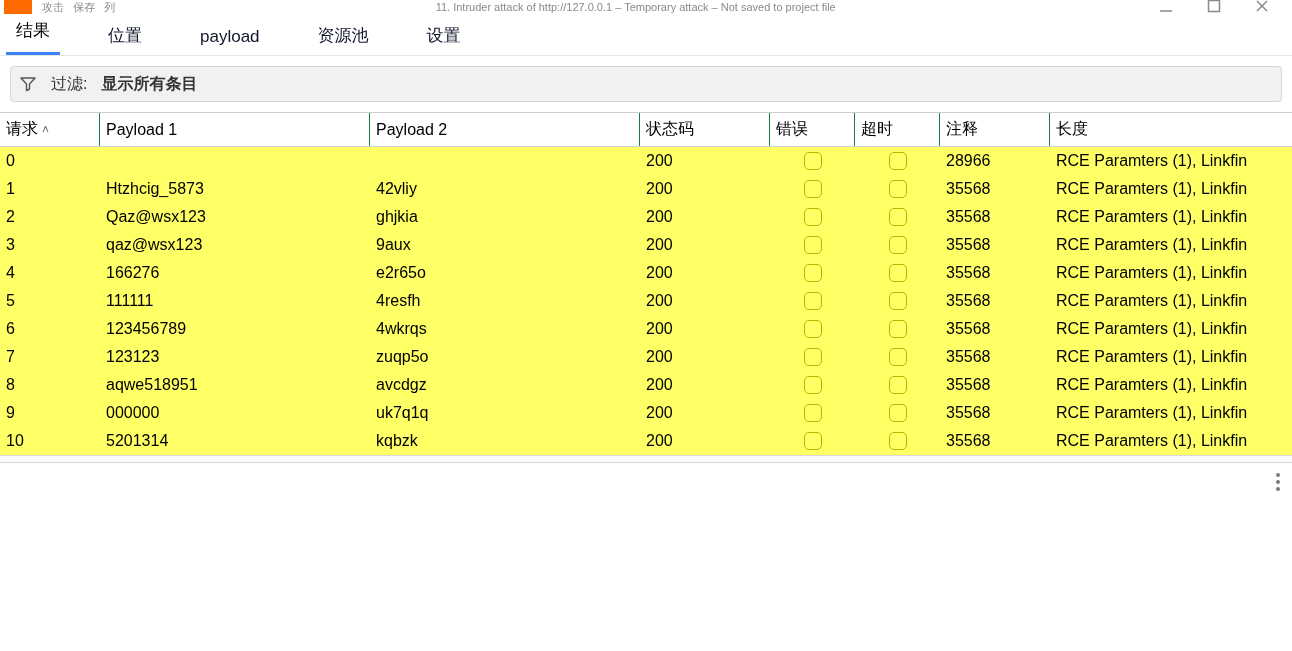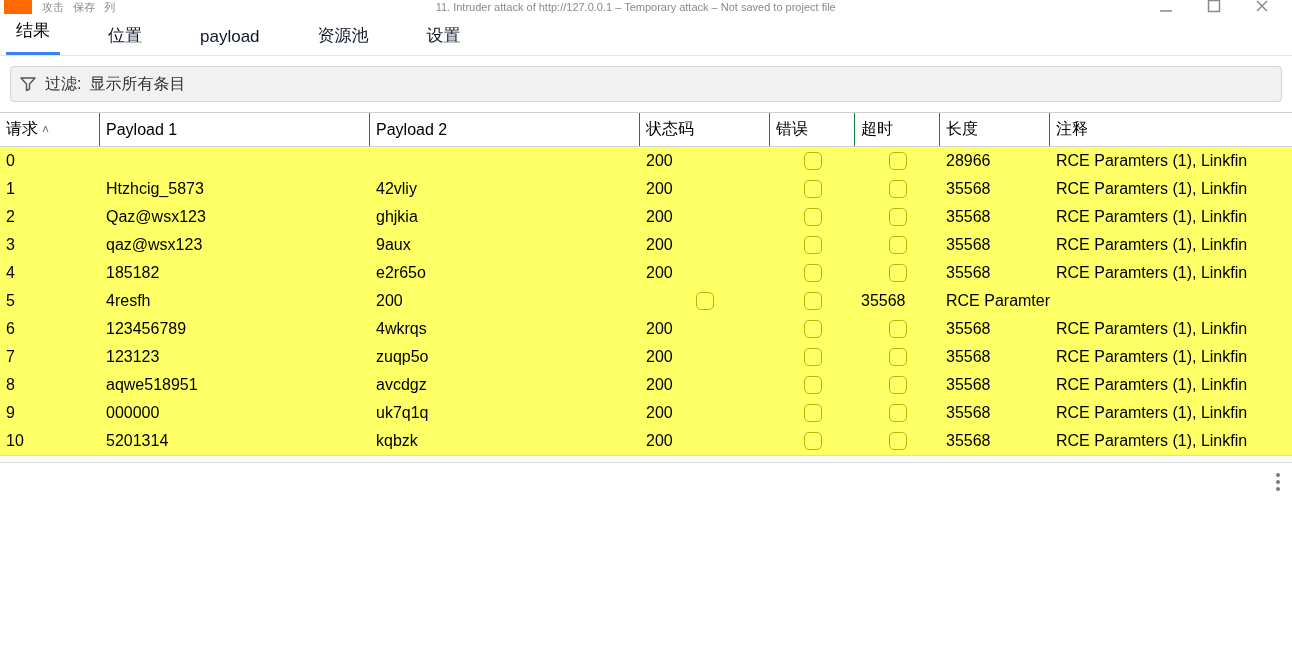--- a/index.html
+++ b/index.html
@@ -58,27 +58,27 @@
   
   .filterbar-wrap { padding: 10px 10px 10px 10px; }
   .filterbar {
     display: flex;
     align-items: center;
     height: 36px;
     border: 1px solid #d5d5d5;
     border-radius: 4px;
     background: #f1f1f1;
     padding: 17px 8px;
-    gap: 8px;
+    gap: 14px;
     font-size: 16px;
     cursor: pointer;
   }
   .funnel svg { display: block; }
   .filterbar .lbl { color: #333; }
-  .filterbar .val { color: #333; }
+  .filterbar .val { color: #333; font-weight: bold; }
 
   
   .table {
     width: 100%;
     border-top: 1px solid #cfcfcf;
   }
   .thead, .row {
     display: grid;
     grid-template-columns: 100px 270px 270px 130px 85px 85px 110px 1fr;
     align-items: center;
@@ -215,24 +215,24 @@
       <div class="th">
         <span>状态码</span>
       </div>
       <div class="th">
         <span>错误</span>
       </div>
       <div class="th">
         <span>超时</span>
       </div>
       <div class="th">
+        <span>注释</span>
+      </div>
+      <div class="th">
         <span>长度</span>
-      </div>
-      <div class="th">
-        <span>注释</span>
       </div>
     </div>
   <div class="tbody" id="tbody">
       <div class="row">
         <div class="td">0</div>
         <div class="td"></div>
         <div class="td"></div>
         <div class="td">200</div>
         <div class="td cb-cell">
           <span class="cb"></span>
@@ -280,34 +280,35 @@
           <span class="cb"></span>
         </div>
         <div class="td cb-cell">
           <span class="cb"></span>
         </div>
         <div class="td">35568</div>
         <div class="td">RCE Paramters (1), Linkfin</div>
       </div>
       <div class="row">
         <div class="td">4</div>
-        <div class="td">185182</div>
+        <div class="td">166276</div>
         <div class="td">e2r65o</div>
         <div class="td">200</div>
         <div class="td cb-cell">
           <span class="cb"></span>
         </div>
         <div class="td cb-cell">
           <span class="cb"></span>
         </div>
         <div class="td">35568</div>
         <div class="td">RCE Paramters (1), Linkfin</div>
       </div>
       <div class="row">
         <div class="td">5</div>
+        <div class="td">111111</div>
         <div class="td">4resfh</div>
         <div class="td">200</div>
         <div class="td cb-cell">
           <span class="cb"></span>
         </div>
         <div class="td cb-cell">
           <span class="cb"></span>
         </div>
         <div class="td">35568</div>
         <div class="td">RCE Paramters (1), Linkfin</div>

